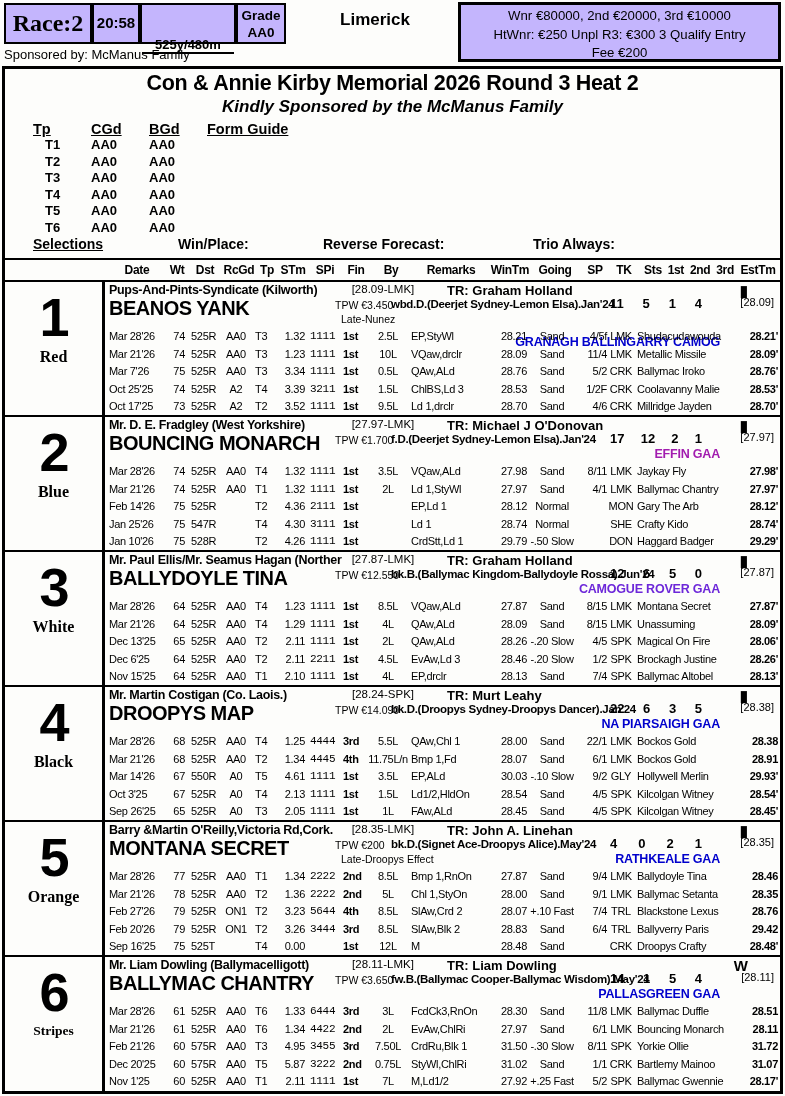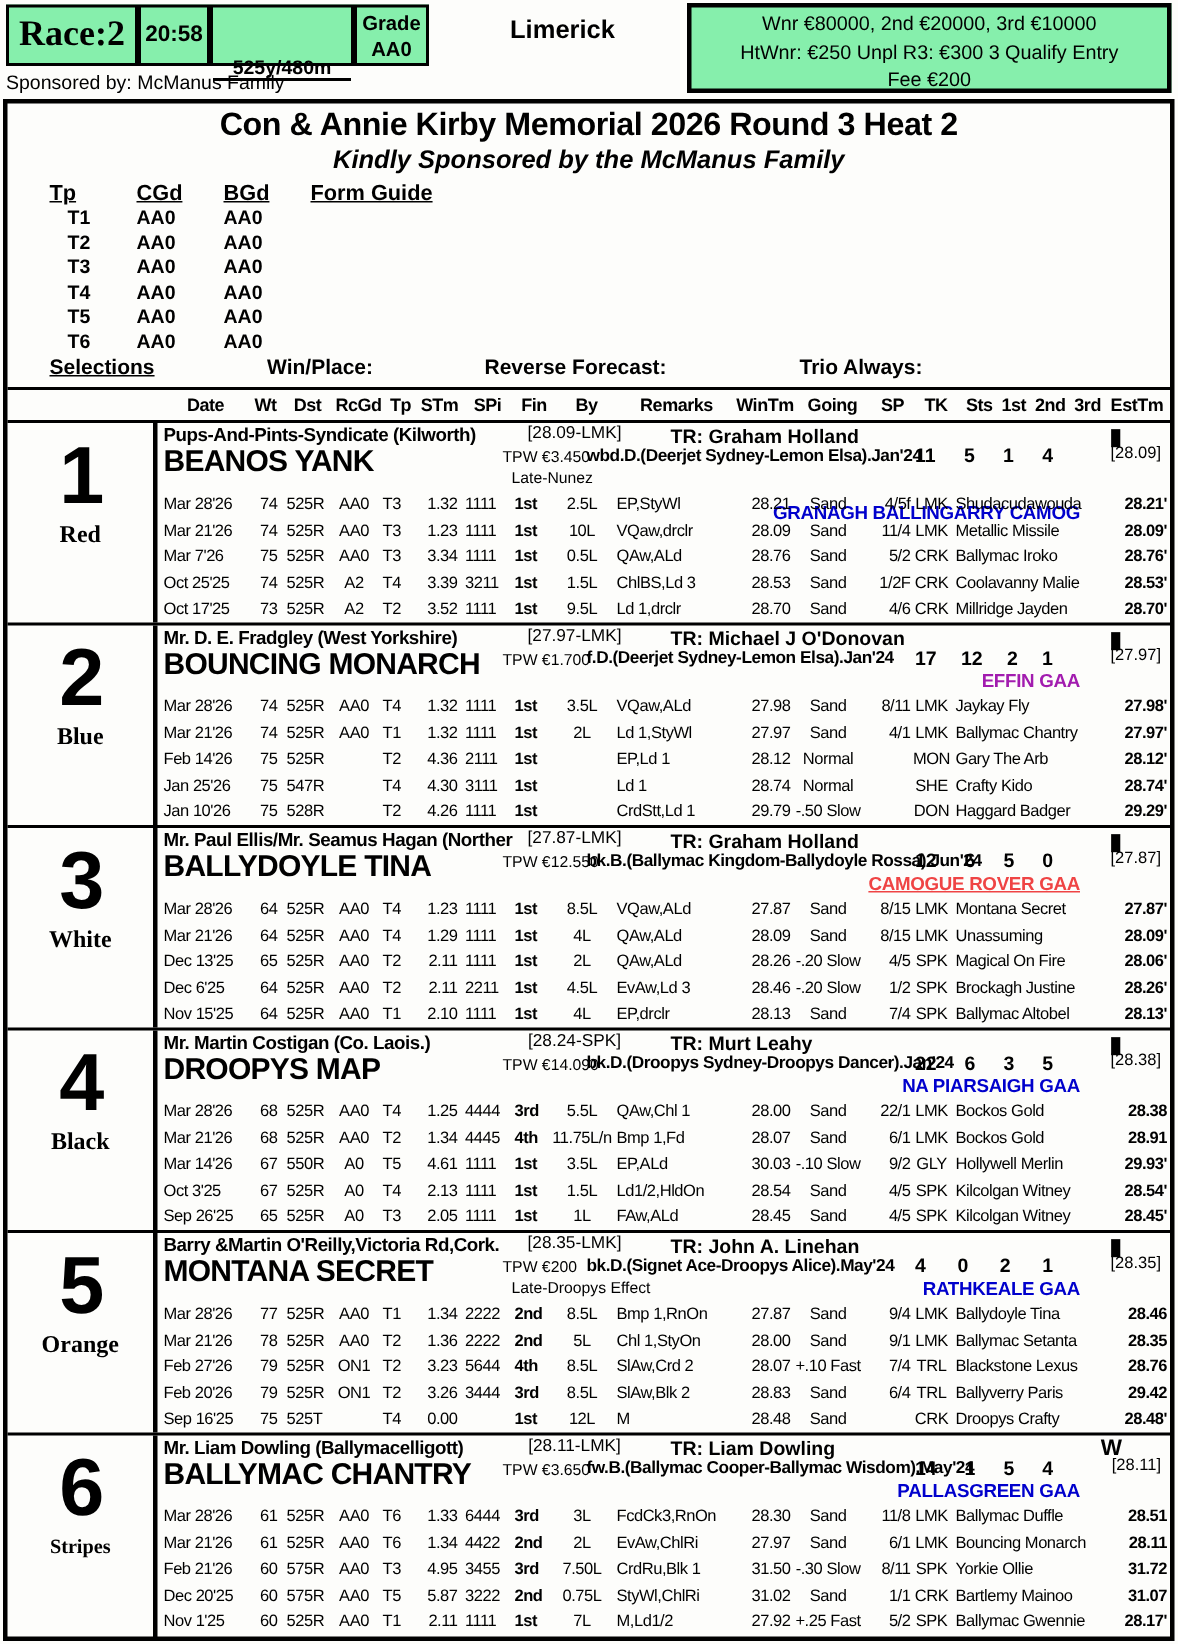--- a/index.html
+++ b/index.html
@@ -2,21 +2,21 @@
 <html><head>
 <meta charset="utf-8">
 <style>
   * { margin:0; padding:0; box-sizing:border-box; }
   html,body { width:785px; height:1096px; background:#fdfdfb; color:#000;
     font-family:"Liberation Sans", sans-serif; overflow:hidden; }
   .page { position:relative; width:785px; height:1096px; }
 
   
   .tophdr { position:relative; height:66px; }
-  .box { position:absolute; border:2.5px solid #000; background:#86efac; text-align:center; }
+  .box { position:absolute; border:2.5px solid #000; background:#c4b5fd; text-align:center; }
   .race-box { left:4px; top:3px; width:88px; height:41px; font-family:"Liberation Serif",serif;
     font-weight:bold; font-size:24px; line-height:36px; }
   .time-box { left:92px; top:3px; width:48px; height:41px; font-weight:bold; font-size:15px; line-height:36px; }
   .dist-box { left:140px; top:3px; width:96px; height:41px; font-weight:bold; font-size:13px; }
   .dist-box .half { height:18px; line-height:18px;margin-top:31px; }
   .dist-box .half:first-child { border-bottom:2px solid #000; }
   .grade-box { left:236px; top:3px; width:50px; height:41px; font-weight:bold; font-size:13.5px; line-height:17px; padding-top:2px; }
   .track-name { position:absolute; left:300px; top:10px; width:150px; text-align:center;
     font-weight:bold; font-size:17px; }
   .prize-box { left:458px; top:2px; width:323px; height:60px; border:3px solid #000;
@@ -70,21 +70,21 @@
   .d-club { position:absolute; right:60px; top:30px; font-weight:bold; font-size:12.5px; letter-spacing:-0.2px; white-space:nowrap; }
   .d-bestr { position:absolute; right:6px; top:14px; font-size:11px; }
 
   .drows { position:absolute; left:0; top:46px; right:0; }
   .frow { display:grid; height:17.6px; line-height:17.6px;
     grid-template-columns:58px 22px 34px 34px 22px 30px 34px 28px 42px 78px 40px 50px 30px 28px 1fr 44px;
     font-size:11px; letter-spacing:-0.3px; white-space:nowrap; }
   .frow span { overflow:visible; }
   .c0 { padding-left:4px; } .c1 { text-align:right; } .c2 { padding-left:6px; }
   .c3 { text-align:center; } .c4 { padding-left:2px; } .c5 { text-align:right; }
-  .c6 { padding-left:5px; } .c7 { font-weight:bold; padding-left:4px; }
+  .c6 { padding-left:5px;font-family:Liberation Mono, monospace; } .c7 { font-weight:bold; padding-left:4px; }
   .c8 { text-align:center; } .c9 { padding-left:2px; } .c10 { text-align:right; }
   .c11 { text-align:center; } .c12 { text-align:right; } .c13 { text-align:center; }
   .c14 { padding-left:2px; } .c15 { text-align:right; font-weight:bold; padding-right:2px; }
 </style>
 </head>
 <body>
 
 <div class="page">
 
   <div class="tophdr">
@@ -444,21 +444,21 @@
               <span class="d-tpw">TPW €12.550</span>
               <span class="d-trainer">TR: Graham Holland</span>
               <span class="d-stats">
                 <span>12</span>
                 <span>6</span>
                 <span>5</span>
                 <span>0</span>
               </span>
               <span class="d-seed">▮</span>
               <span class="d-breed">bk.B.(Ballymac Kingdom-Ballydoyle Rossa).Jun'24</span>
-              <span class="d-club" style="color: #ef4444; text-decoration: underline;">CAMOGUE ROVER GAA</span>
+              <span class="d-club" style="color: #6d28d9;">CAMOGUE ROVER GAA</span>
               <span class="d-bestr">[27.87]</span>
             </div>
             <div class="drows">
               <div class="frow">
                 <span class="c0">Mar 28'26</span>
                 <span class="c1">64</span>
                 <span class="c2">525R</span>
                 <span class="c3">AA0</span>
                 <span class="c4">T4</span>
                 <span class="c5">1.23</span>

